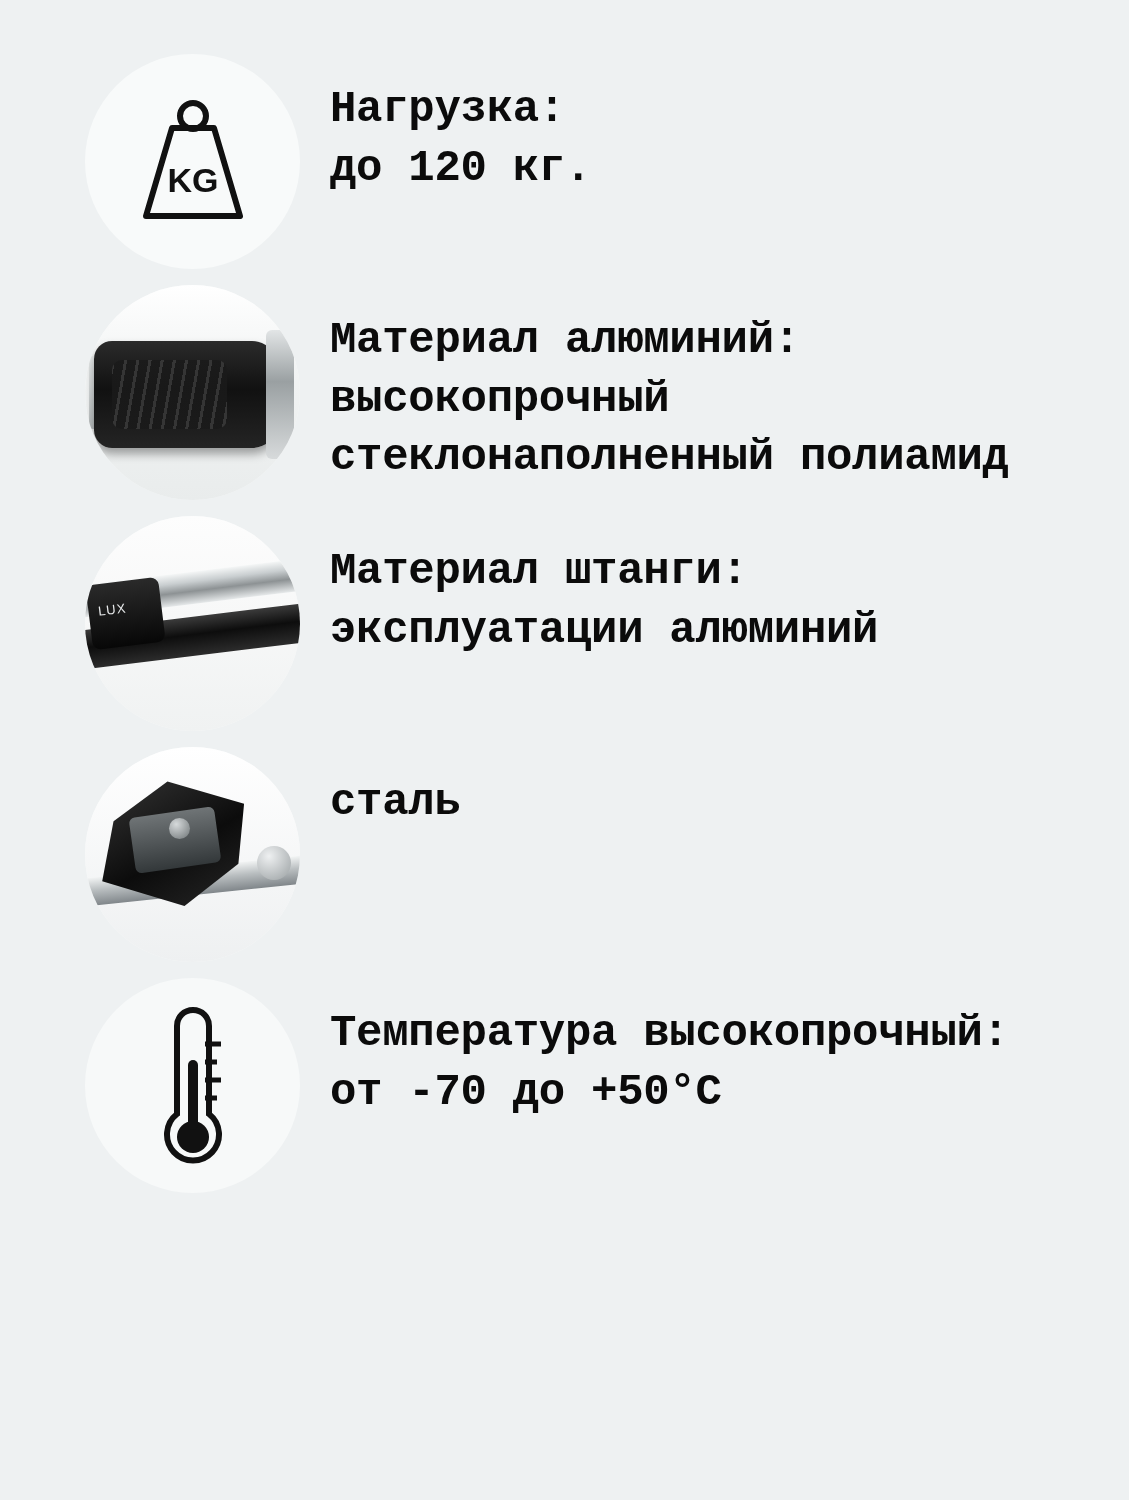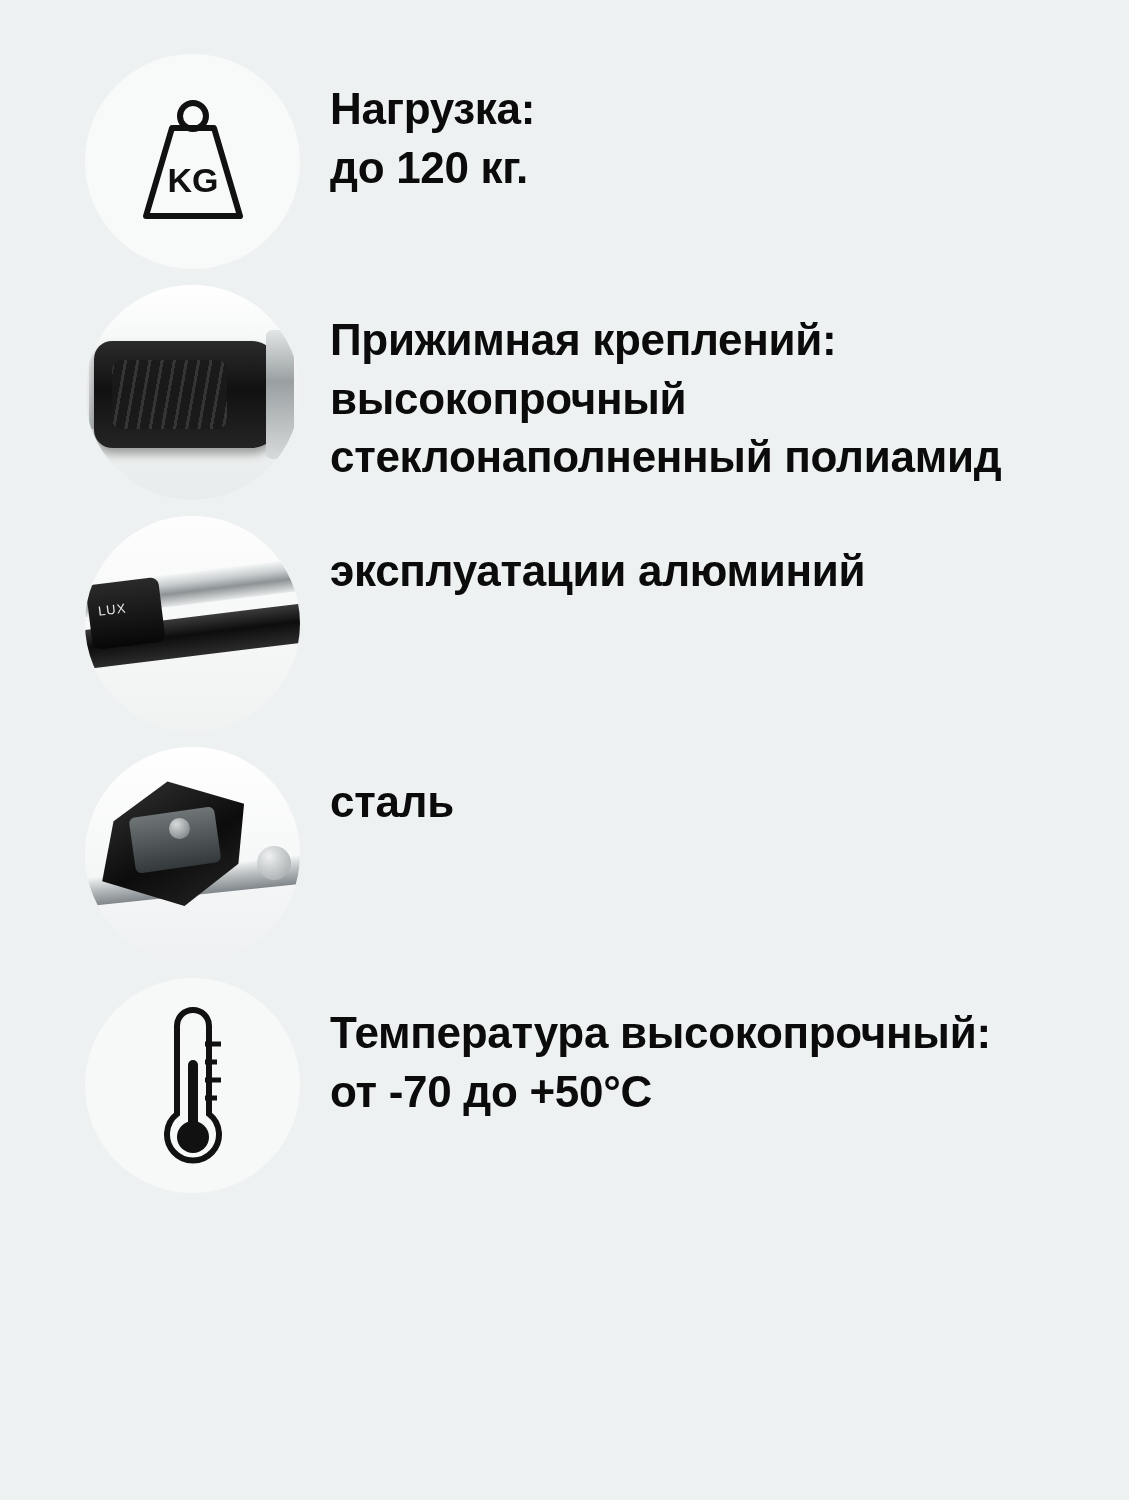--- a/index.html
+++ b/index.html
@@ -46,21 +46,21 @@
     overflow: hidden;
     position: relative;
   }
   .text-cell {
     flex: 1;
     padding-top: 26px;
     padding-left: 20px;
   }
   .feature-title,
   .feature-body {
-    font-family: Liberation Sans, sans-serif;
+    font-family: Liberation Mono, monospace;
     font-weight: bold;
     color: #0b0b0b;
     font-size: 44px;
     line-height: 1.33;
     letter-spacing: -0.3px;
     margin: 0;
   }
   .r1 .circle { background: #f8fafa; }
 
   
@@ -243,39 +243,40 @@
     <div class="icon-cell">
       <div class="circle">
         <div class="photo p-mount">
           <div class="lip"></div>
           <div class="body"></div>
           <div class="cap"></div>
         </div>
       </div>
     </div>
     <div class="text-cell">
-      <p class="feature-title">Прижимная креплений:</p>
+      <p class="feature-title">Материал алюминий:</p>
       <p class="feature-body">высокопрочный стеклонаполненный полиамид</p>
     </div>
   </div>
 
   <div class="spacer-sm"></div>
 
   <div class="feature-row">
     <div class="icon-cell">
       <div class="circle">
         <div class="photo p-bar">
           <div class="rail"></div>
           <div class="rail2"></div>
           <div class="clampblock"></div>
           <div class="logo">LUX</div>
         </div>
       </div>
     </div>
     <div class="text-cell">
+      <p class="feature-title">Материал штанги:</p>
       <p class="feature-body">эксплуатации алюминий</p>
     </div>
   </div>
 
   <div class="spacer-sm"></div>
 
   <div class="feature-row">
     <div class="icon-cell">
       <div class="circle">
         <div class="photo p-foot">

